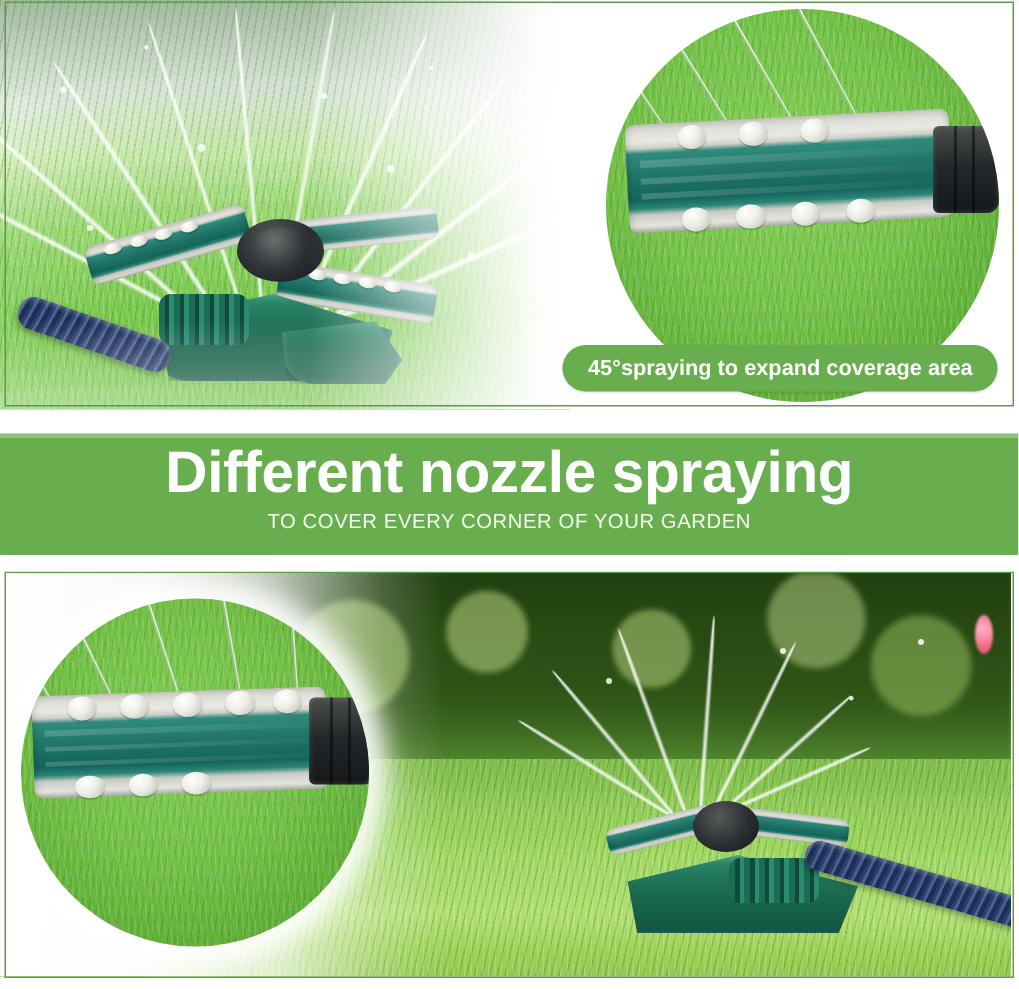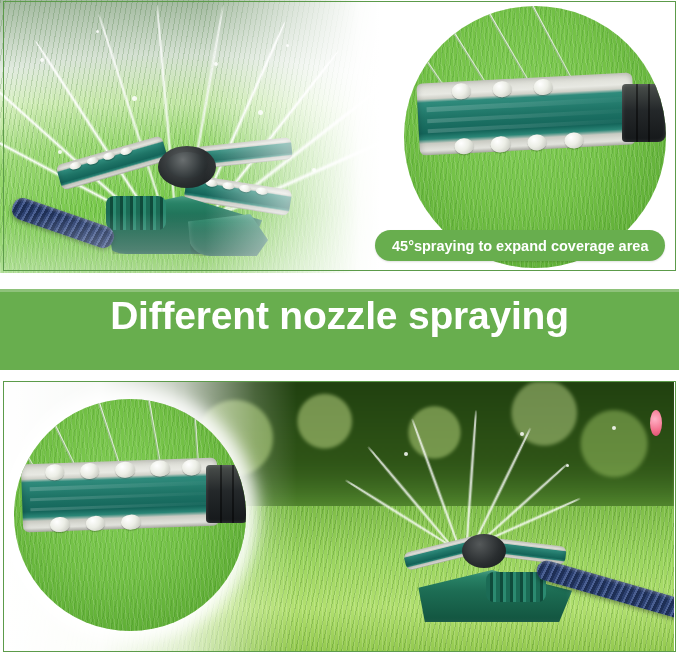--- a/index.html
+++ b/index.html
@@ -403,20 +403,21 @@
     </div>
 
     <div class="pill pill-top">45°spraying to expand coverage area</div>
 
     <div class="panel-top-border"></div>
   </div>
 
   <div class="banner">
     <div class="banner-top-line"></div>
     <div class="banner-title">Different nozzle spraying</div>
+    <div class="banner-sub">TO COVER EVERY CORNER OF YOUR GARDEN</div>
   </div>
 
   <div class="panel-bottom">
 
     <div class="photo-garden">
       <div class="garden-trees"></div>
       <div class="garden-lawn"></div>
 
       <div class="jet" style="left:452px; top:38px; width:4px; height:128px; transform: rotate(-58deg);"></div>
       <div class="jet" style="left:456px; top:32px; width:4px; height:140px; transform: rotate(-40deg);"></div>

